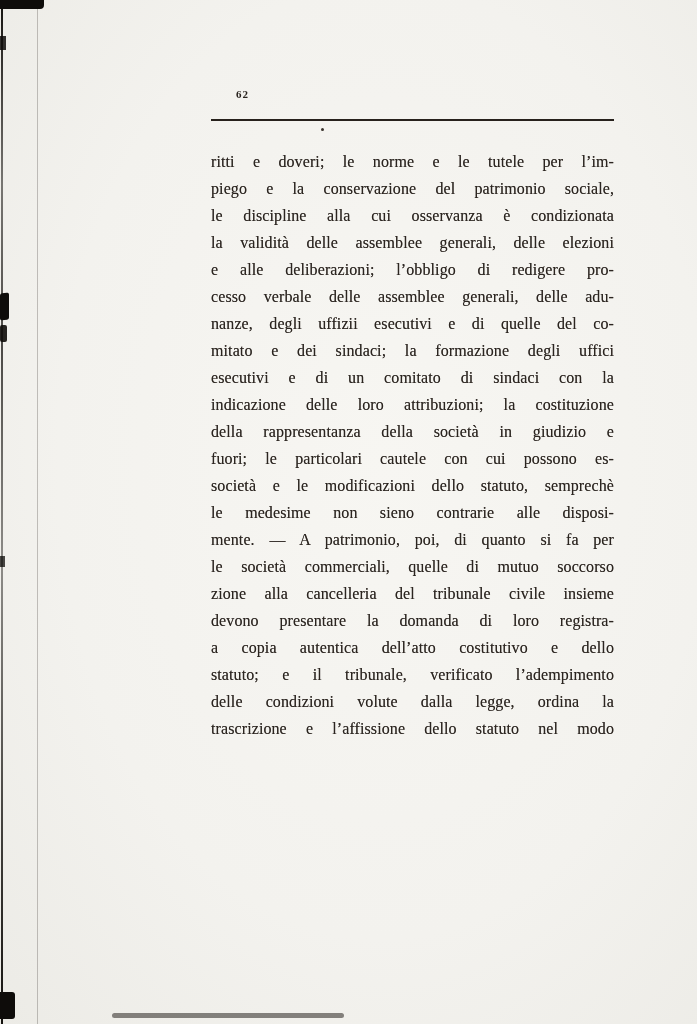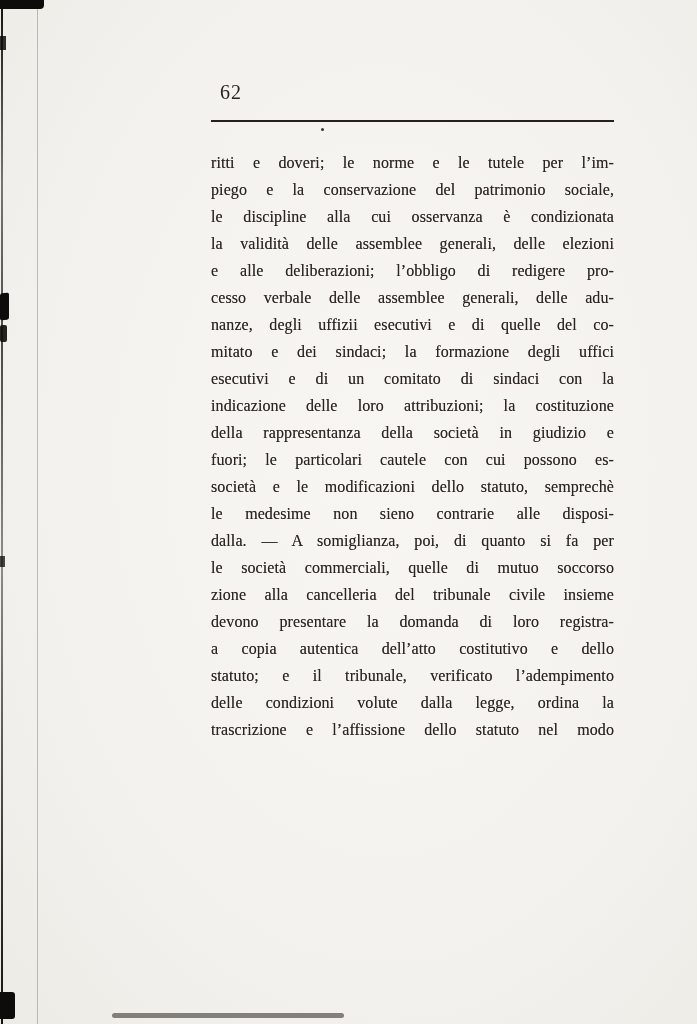--- a/index.html
+++ b/index.html
@@ -59,23 +59,23 @@
 
   
   .text-block {
     position: absolute;
     left: 211px;
     top: 84px;
     width: 403px;
   }
   .page-number {
     display: inline-block;
-    margin-left: 9px;
-    font-size: 20px;
-    font-weight: normal;
+    margin-left: 25px;
+    font-size: 11px;
+    font-weight: bold;
     letter-spacing: 1px;
     color: #2a241f;
     line-height: 16px;
   }
   .rule {
     margin-top: 17px;
     height: 2px;
     background: #27211c;
   }
   .body-text {
@@ -122,21 +122,21 @@
       <div class="line">e alle deliberazioni; l’obbligo di redigere pro-</div>
       <div class="line">cesso verbale delle assemblee generali, delle adu-</div>
       <div class="line">nanze, degli uffizii esecutivi e di quelle del co-</div>
       <div class="line">mitato e dei sindaci; la formazione degli uffici</div>
       <div class="line">esecutivi e di un comitato di sindaci con la</div>
       <div class="line">indicazione delle loro attribuzioni; la costituzione</div>
       <div class="line">della rappresentanza della società in giudizio e</div>
       <div class="line">fuori; le particolari cautele con cui possono es-</div>
       <div class="line">società e le modificazioni dello statuto, semprechè</div>
       <div class="line">le medesime non sieno contrarie alle disposi-</div>
-      <div class="line">dalla. — A somiglianza, poi, di quanto si fa per</div>
+      <div class="line">mente. — A patrimonio, poi, di quanto si fa per</div>
       <div class="line">le società commerciali, quelle di mutuo soccorso</div>
       <div class="line">zione alla cancelleria del tribunale civile insieme</div>
       <div class="line">devono presentare la domanda di loro registra-</div>
       <div class="line">a copia autentica dell’atto costitutivo e dello</div>
       <div class="line">statuto; e il tribunale, verificato l’adempimento</div>
       <div class="line">delle condizioni volute dalla legge, ordina la</div>
       <div class="line">trascrizione e l’affissione dello statuto nel modo</div>
     </div>
   </div>
 

